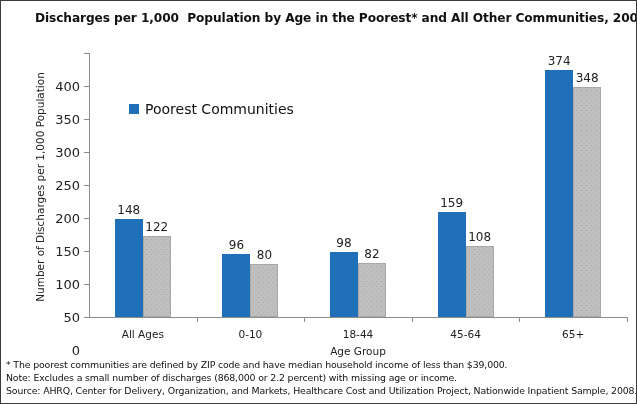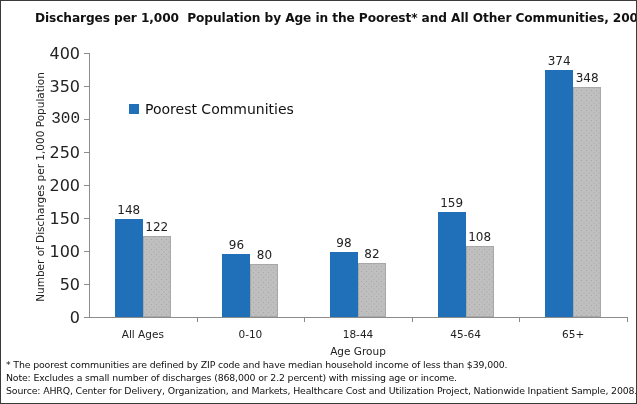--- a/index.html
+++ b/index.html
@@ -71,24 +71,25 @@
   .y-tick {
     position: absolute;
     right: 0;
     width: 5px;
     height: 1px;
     background: #8c8c8c;
   }
   .y-tick-label {
     position: absolute;
     right: 9px;
-    font-size: 16px;
+    font-size: 13px;
     color: #222222;
     transform: translateY(-50%);
     white-space: nowrap;
+    margin-top: 33px;
   }
   #y-ticks {
     position: absolute;
     left: 0;
     top: 0;
     width: 88px;
     height: 317px;
   }
   .x-tick {
     position: absolute;
@@ -201,21 +202,21 @@
       <div class="y-tick-label" style="top: 283px;">50</div>
       <div class="y-tick" style="top: 250px;"></div>
       <div class="y-tick-label" style="top: 250px;">100</div>
       <div class="y-tick" style="top: 217px;"></div>
       <div class="y-tick-label" style="top: 217px;">150</div>
       <div class="y-tick" style="top: 184px;"></div>
       <div class="y-tick-label" style="top: 184px;">200</div>
       <div class="y-tick" style="top: 151px;"></div>
       <div class="y-tick-label" style="top: 151px;">250</div>
       <div class="y-tick" style="top: 118px;"></div>
-      <div class="y-tick-label" style="top: 118px; font-family: Liberation Mono, monospace;">300</div>
+      <div class="y-tick-label" style="top: 118px;">300</div>
       <div class="y-tick" style="top: 85px;"></div>
       <div class="y-tick-label" style="top: 85px;">350</div>
       <div class="y-tick" style="top: 52px;"></div>
       <div class="y-tick-label" style="top: 52px;">400</div>
     </div>
   <div id="y-axis-line"></div>
   <div id="x-axis-line"></div>
 
   <div id="plot">
       <div class="bar series0" title="Poorest Communities: 148" style="left: 25.8px; width: 28px; height: 97.68px;"></div>

